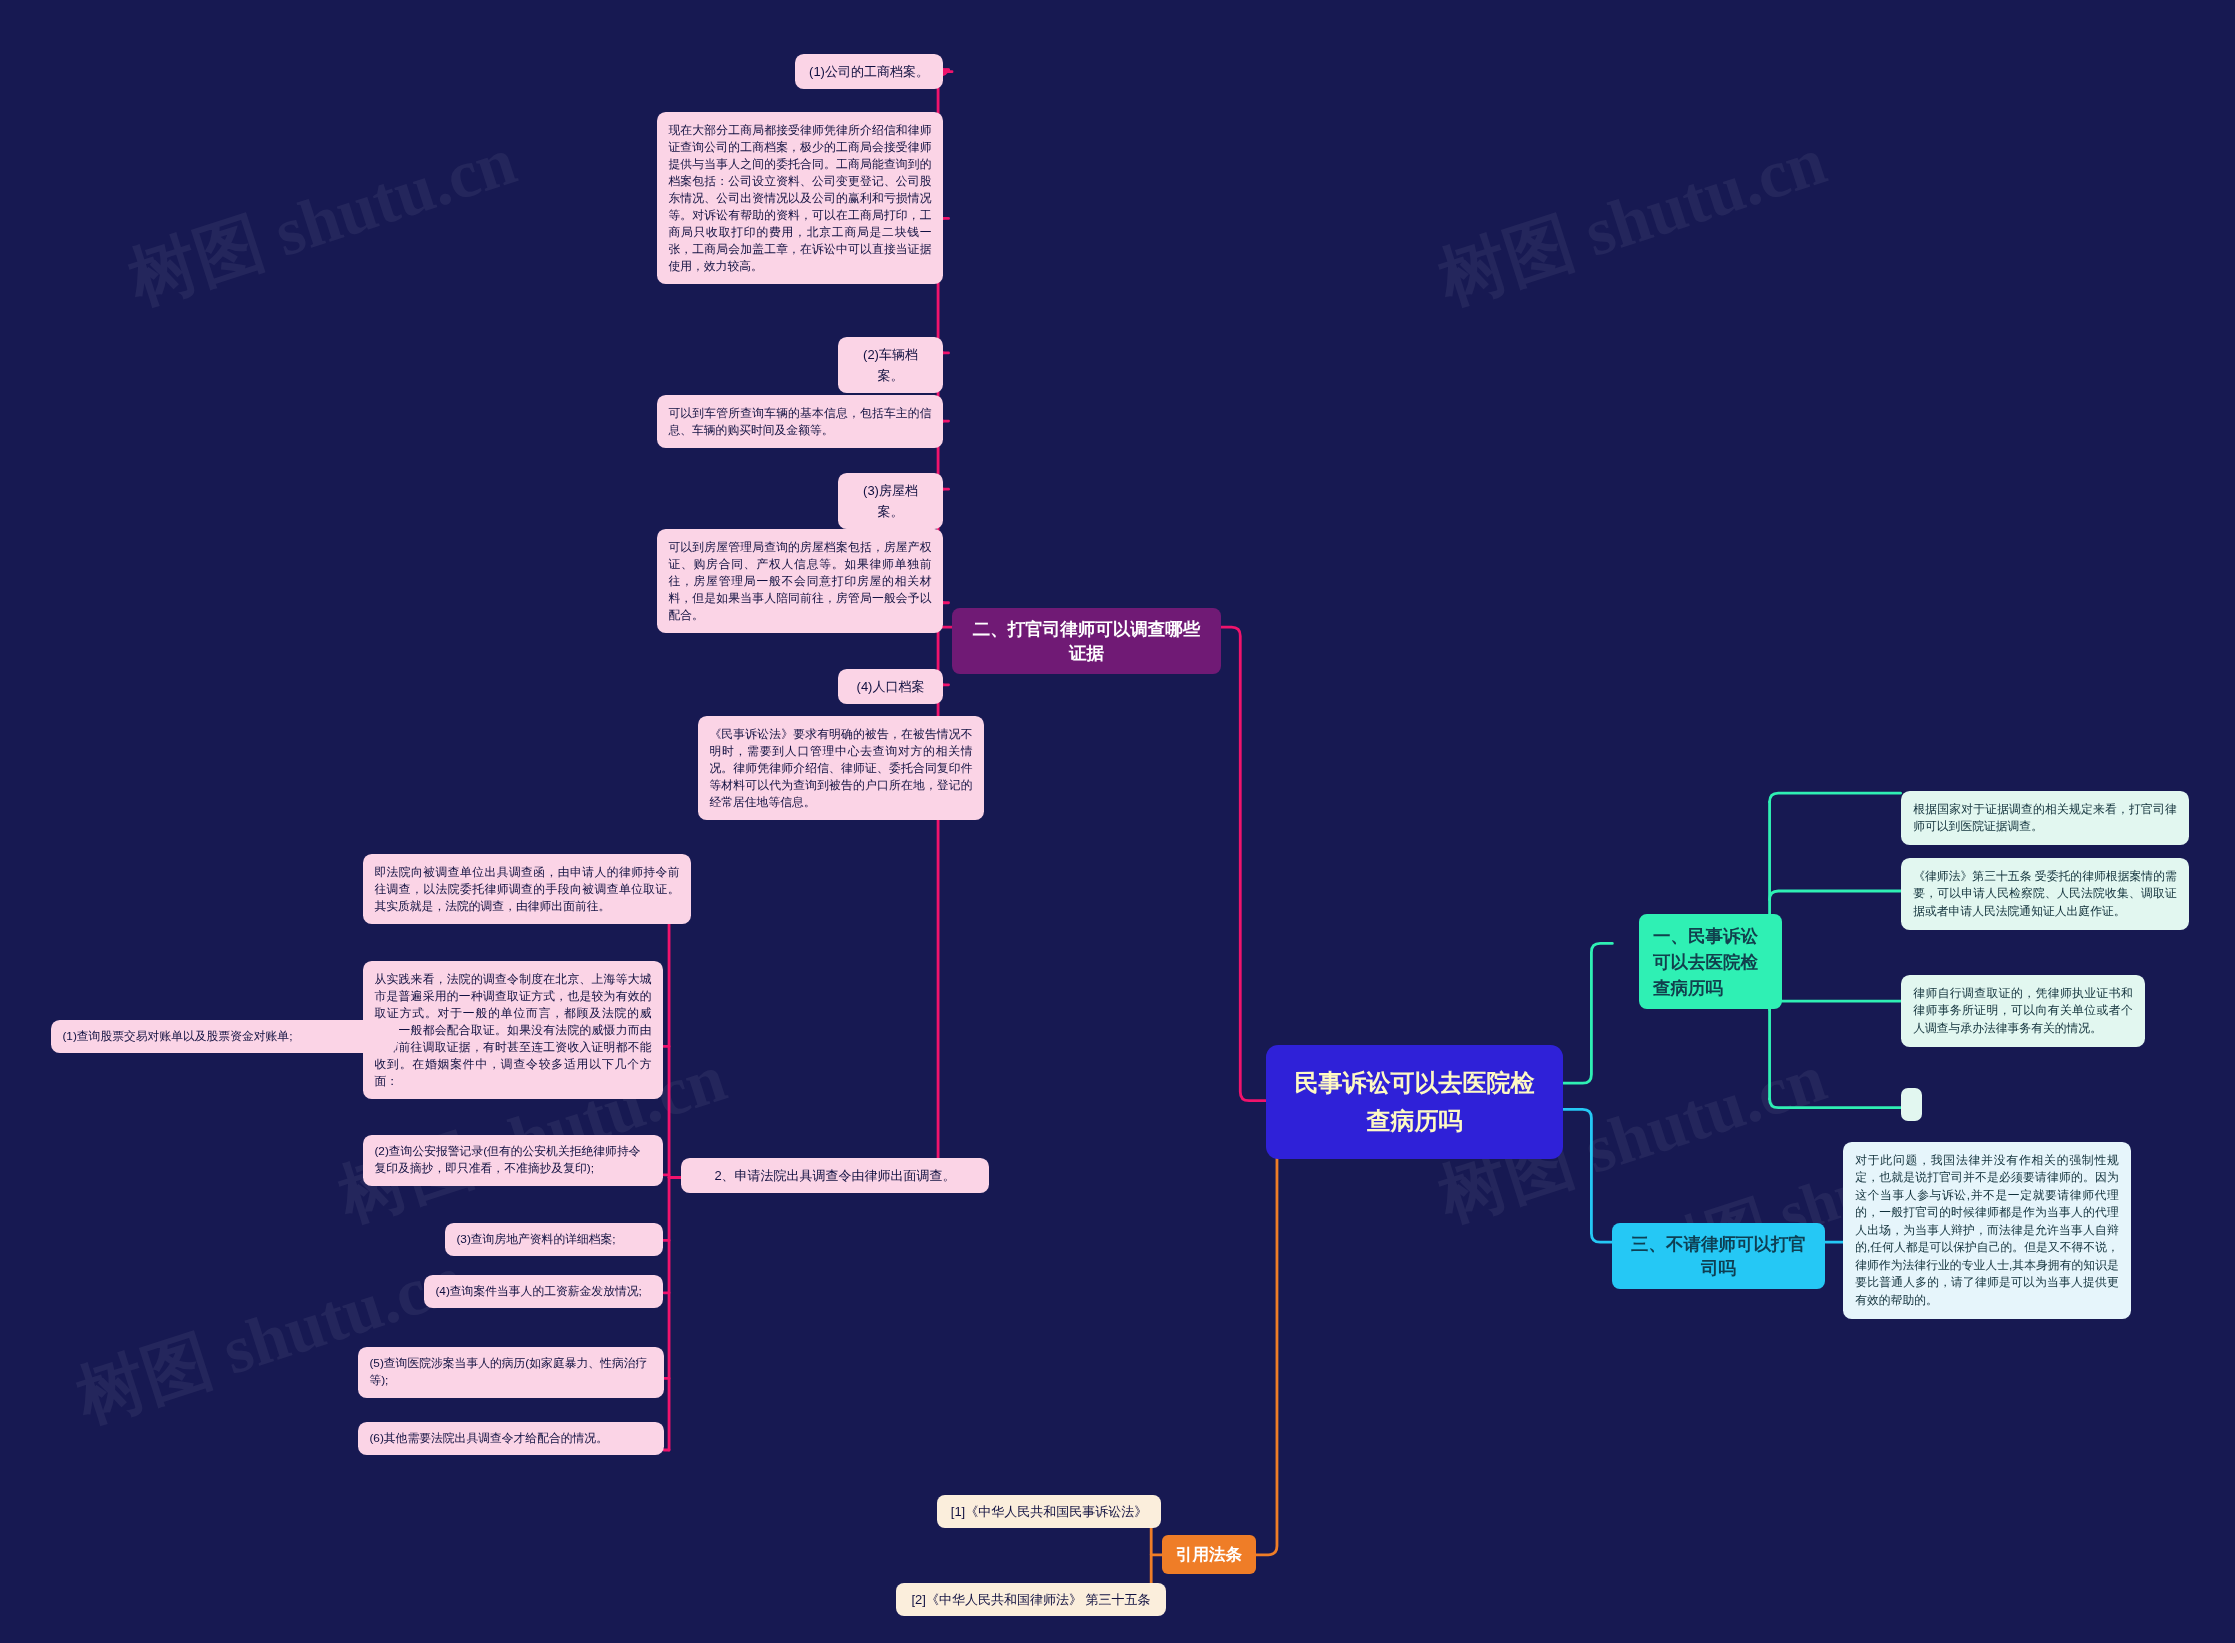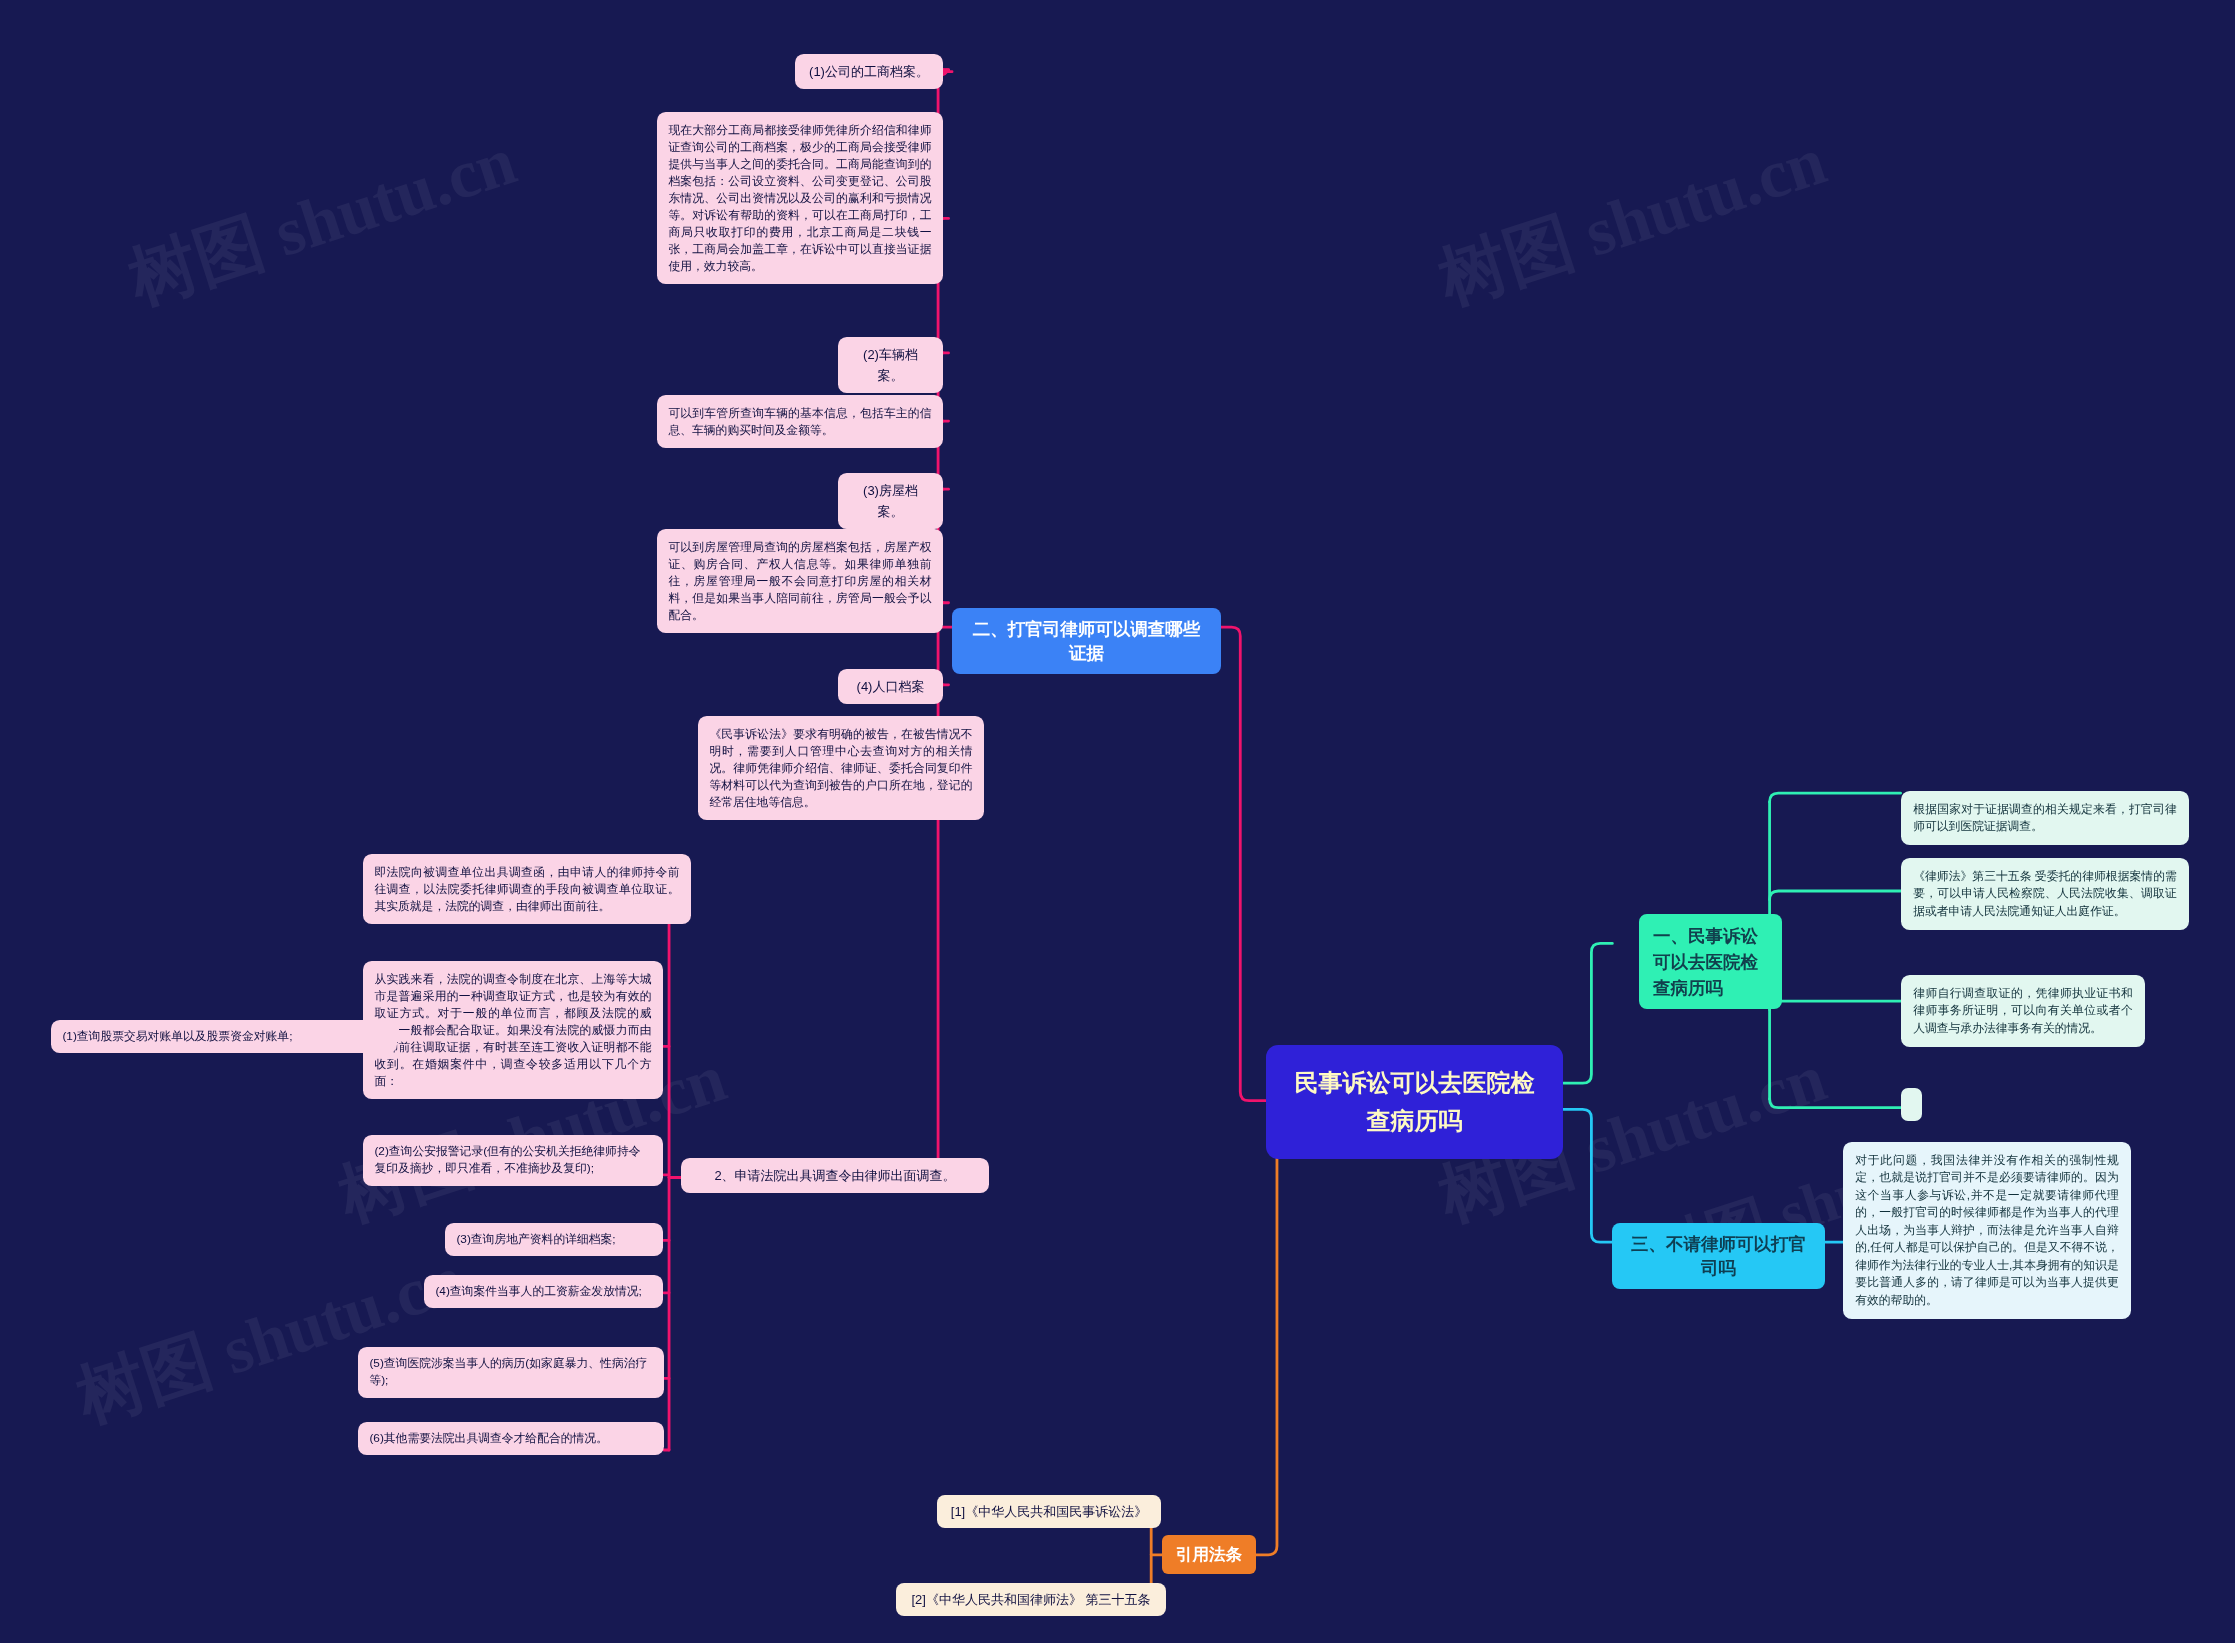--- a/index.html
+++ b/index.html
@@ -19,21 +19,21 @@
       font-family:"Liberation Serif","DejaVu Serif",serif;white-space:nowrap;
       transform:rotate(-18deg);pointer-events:none;user-select:none;}
 
   
   .root{
     background:#2f21d8;color:#fef9c3;font-size:24px;line-height:38px;
     font-weight:600;text-align:center;padding:19px 23px;border-radius:12.2px;
   }
 
   
-  .hdr-pink{background:#3b82f6;color:#ffffff;font-size:17.5px;line-height:24.5px;
+  .hdr-pink{background:#701a75;color:#ffffff;font-size:17.5px;line-height:24.5px;
             font-weight:700;padding:8.7px 15.7px;border-radius:7.9px;text-align:center;}
   .hdr-green{background:#2ff0b4;color:#11404d;font-size:17.5px;line-height:26px;
              font-weight:700;padding:8.7px 14px;border-radius:7.9px;margin-left:27px;}
   .hdr-cyan{background:#25c8f5;color:#0e3f53;font-size:17.5px;line-height:24.5px;
             font-weight:700;padding:8.7px 15.7px;border-radius:7.9px;text-align:center;}
   .hdr-orange{background:#ef7d27;color:#ffffff;font-size:16.6px;line-height:23px;
               font-weight:700;padding:7.9px 12.2px;border-radius:6.1px;text-align:center;}
 
   
   .pk{background:#fbd4e6;color:#101040;border-radius:8.7px;}

